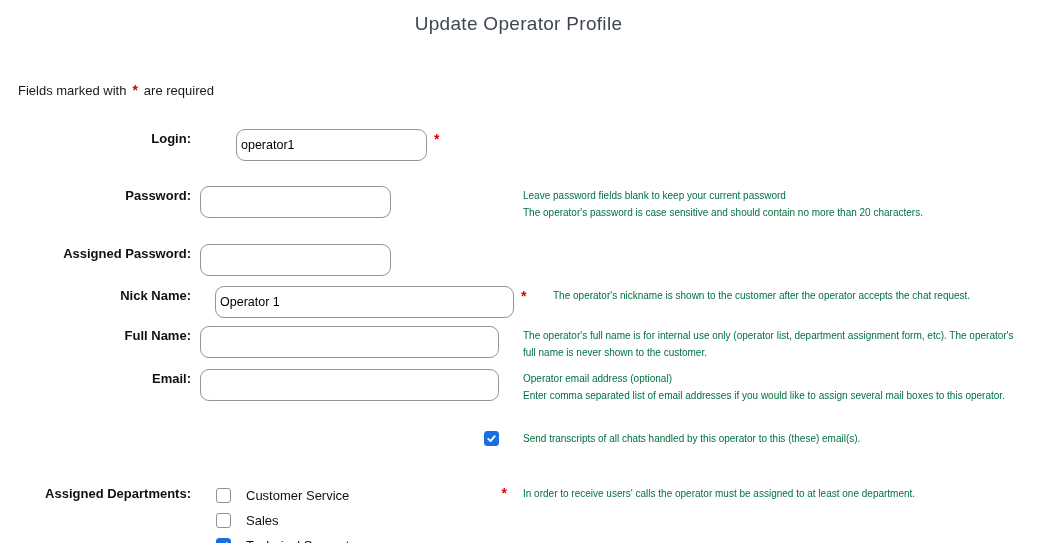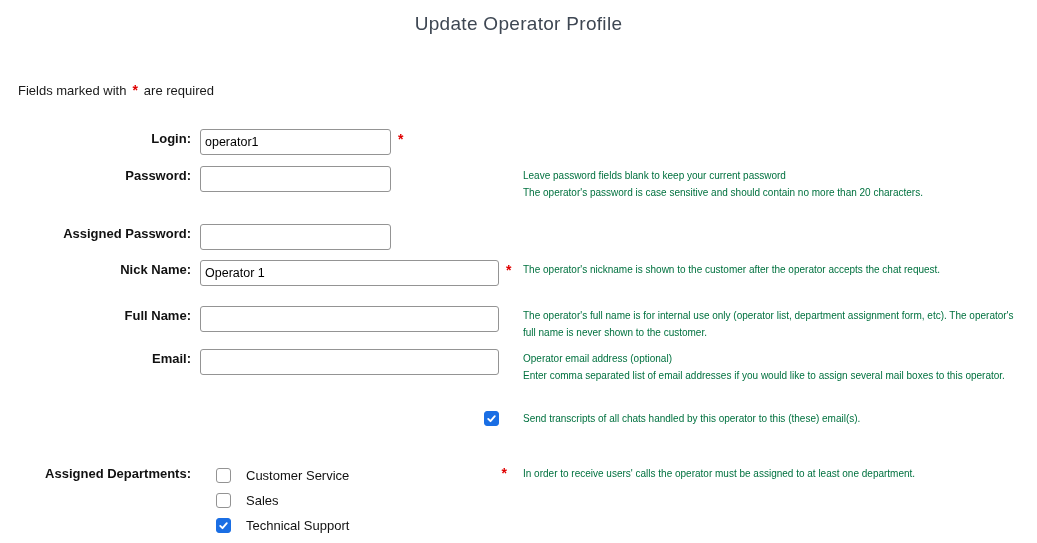--- a/index.html
+++ b/index.html
@@ -47,48 +47,48 @@
     font-size: 13px;
     font-weight: 700;
     color: #111;
     line-height: 20px;
     white-space: nowrap;
   }
 
   .input-cell { display: flex; align-items: flex-start; }
 
   input.txt {
-    height: 20px;
+    height: 32px;
     border: 1px solid #949494;
-    border-radius: 3px;
+    border-radius: 9px;
     font-family: "Liberation Sans", "DejaVu Sans", sans-serif;
     font-size: 12.5px;
     color: #000;
-    padding: 12px 4px;
+    padding: 0 4px;
     background: #fff;
     outline: none;
   }
   input.txt.short { width: 191px; }
   input.txt.wide  { width: 299px; }
 
   .input-cell .asterisk { margin-left: 7px; line-height: 20px; }
 
   .help {
     font-size: 10px;
     line-height: 17px;
     color: #00713f;
     padding-right: 18px;
     padding-top: 1px;
   }
 
   
-  .row-login    { margin-bottom: 11px; }
+  .row-login    { margin-bottom: 25px; gap: 36px; }
   .row-password { margin-bottom: 7px;  min-height: 51px; }
   .row-confirm  { margin-bottom: 10px; }
-  .row-nick     { margin-bottom: 12px;  min-height: 34px; }
+  .row-nick     { margin-bottom: 6px;  min-height: 34px; gap: 15px; }
   .row-full     { margin-bottom: 8px;  min-height: 34px; }
   .row-email    { margin-bottom: 9px;  min-height: 51px; }
   .row-transcripts { margin-bottom: 37px; }
   .row-departments { }
 
   
   .checkbox {
     width: 15px; height: 15px;
     border: 1px solid #939393;
     border-radius: 3px;

